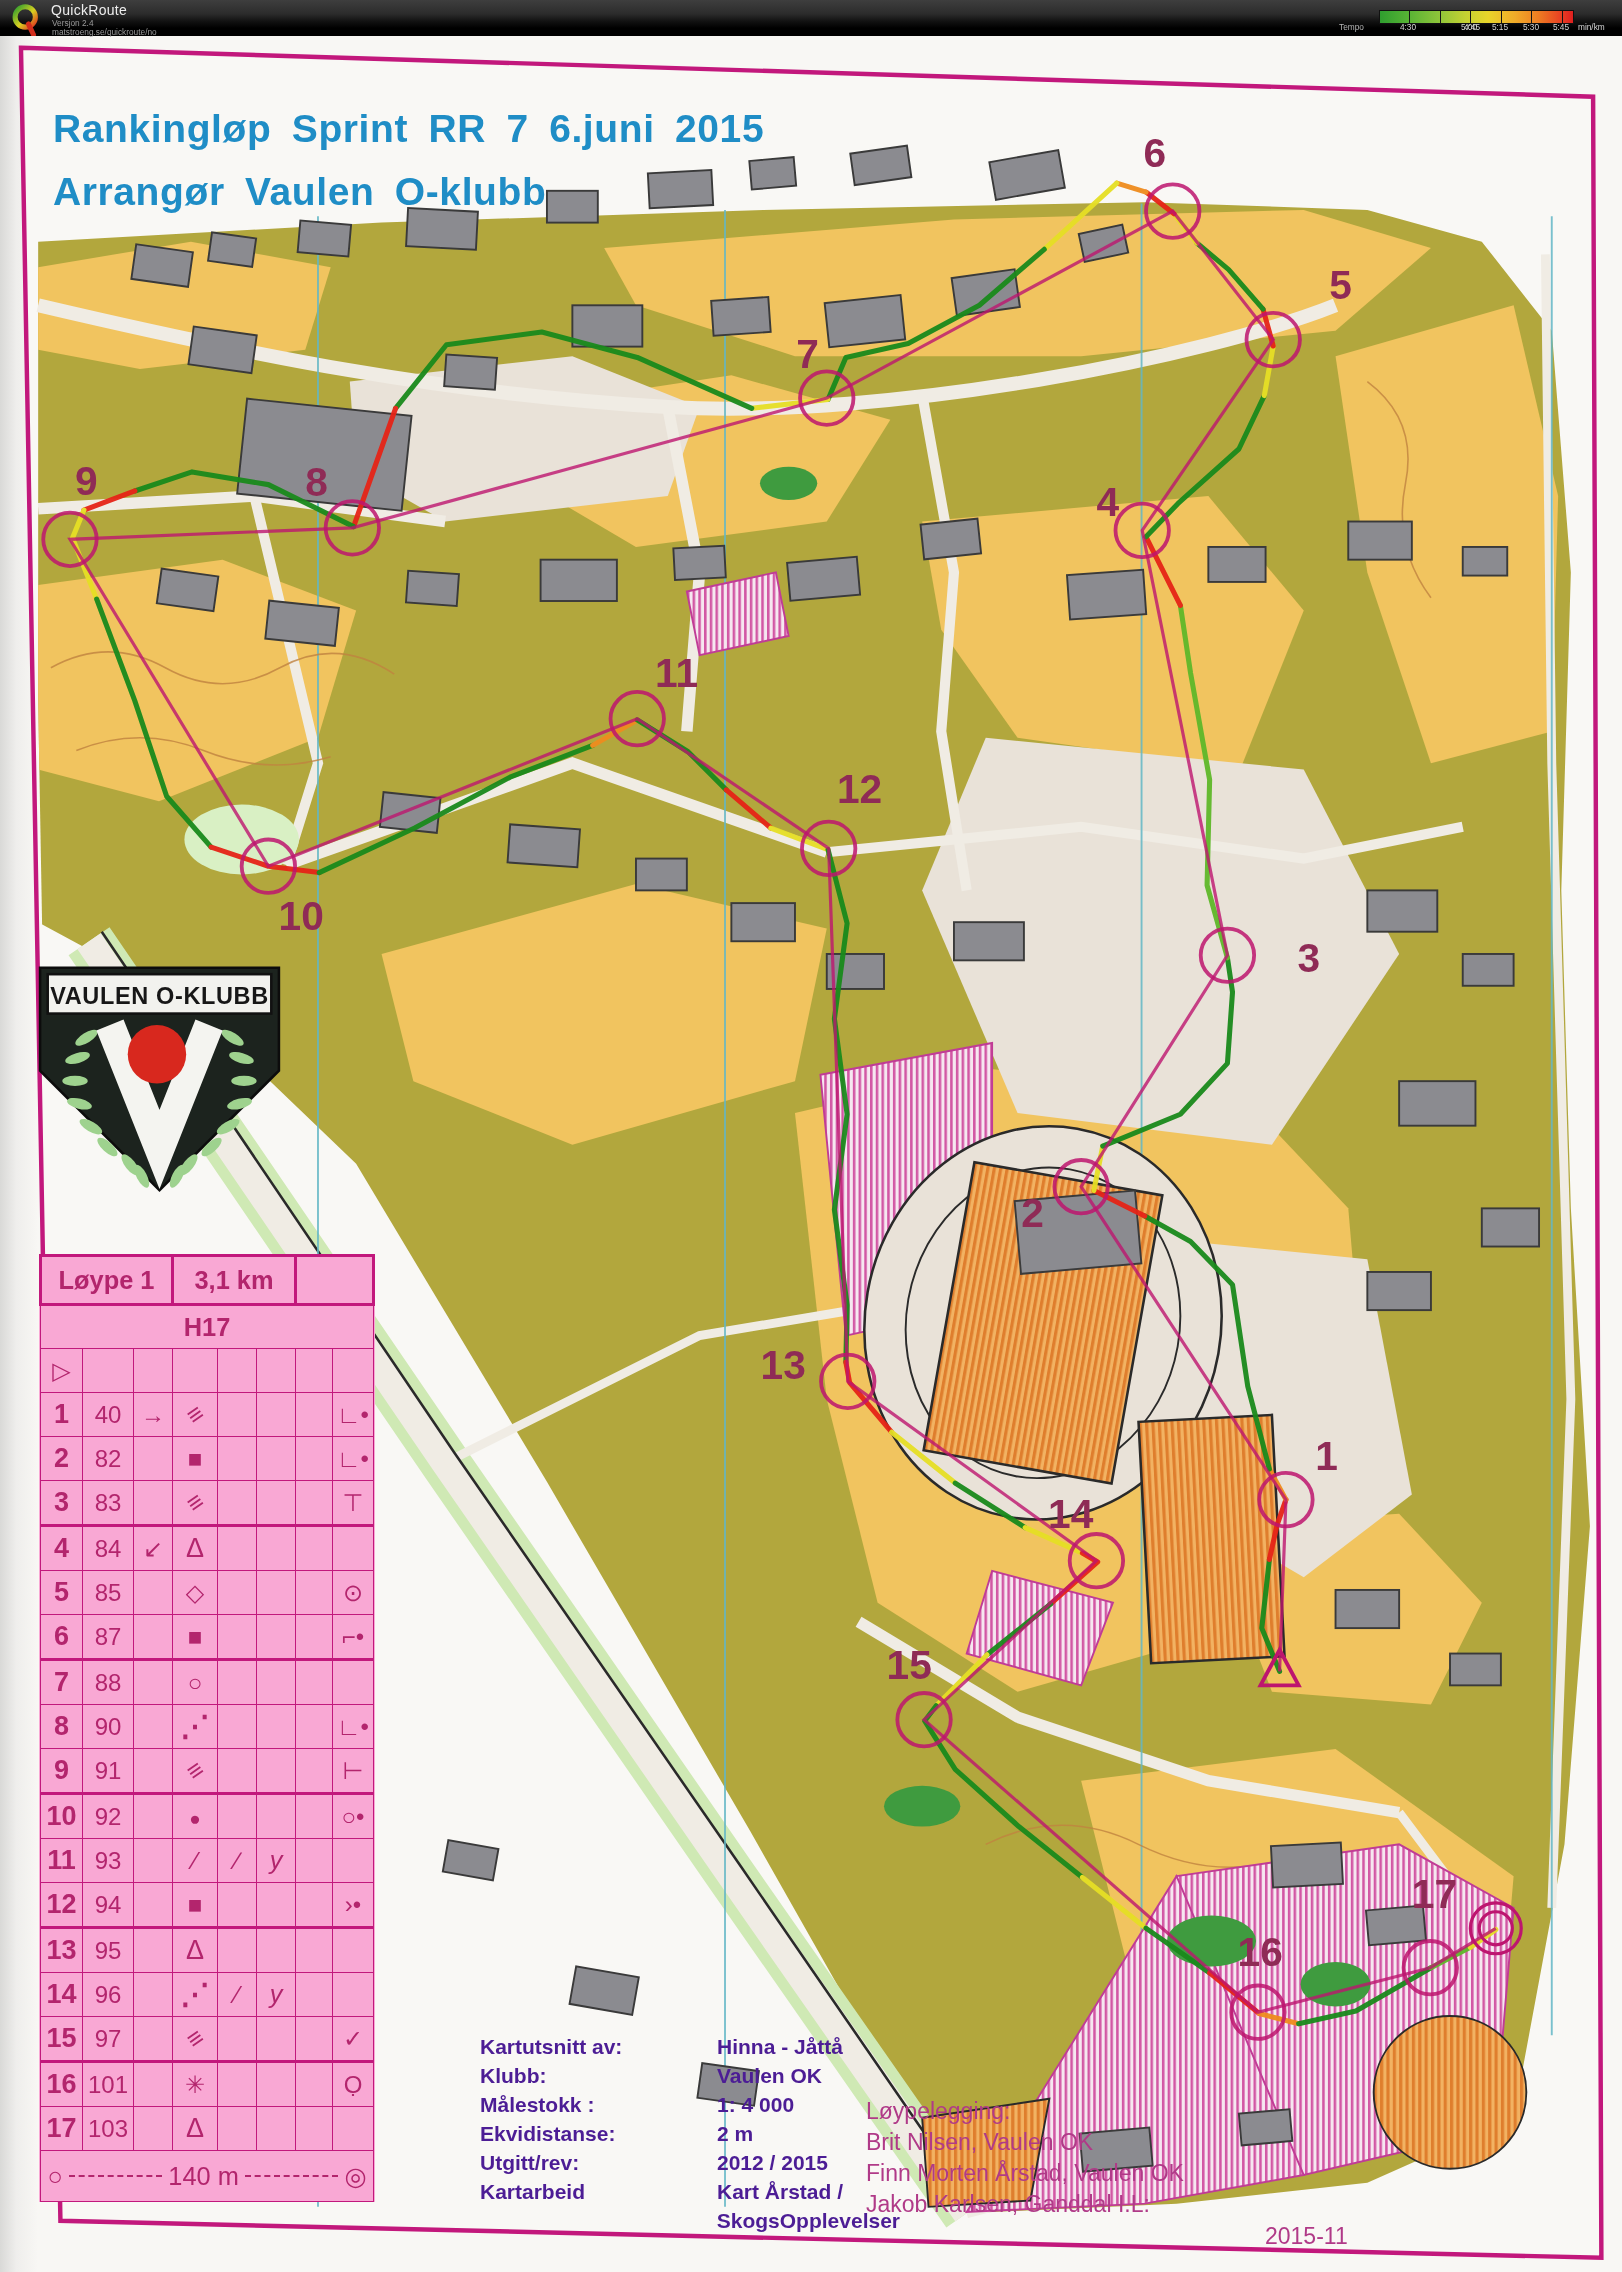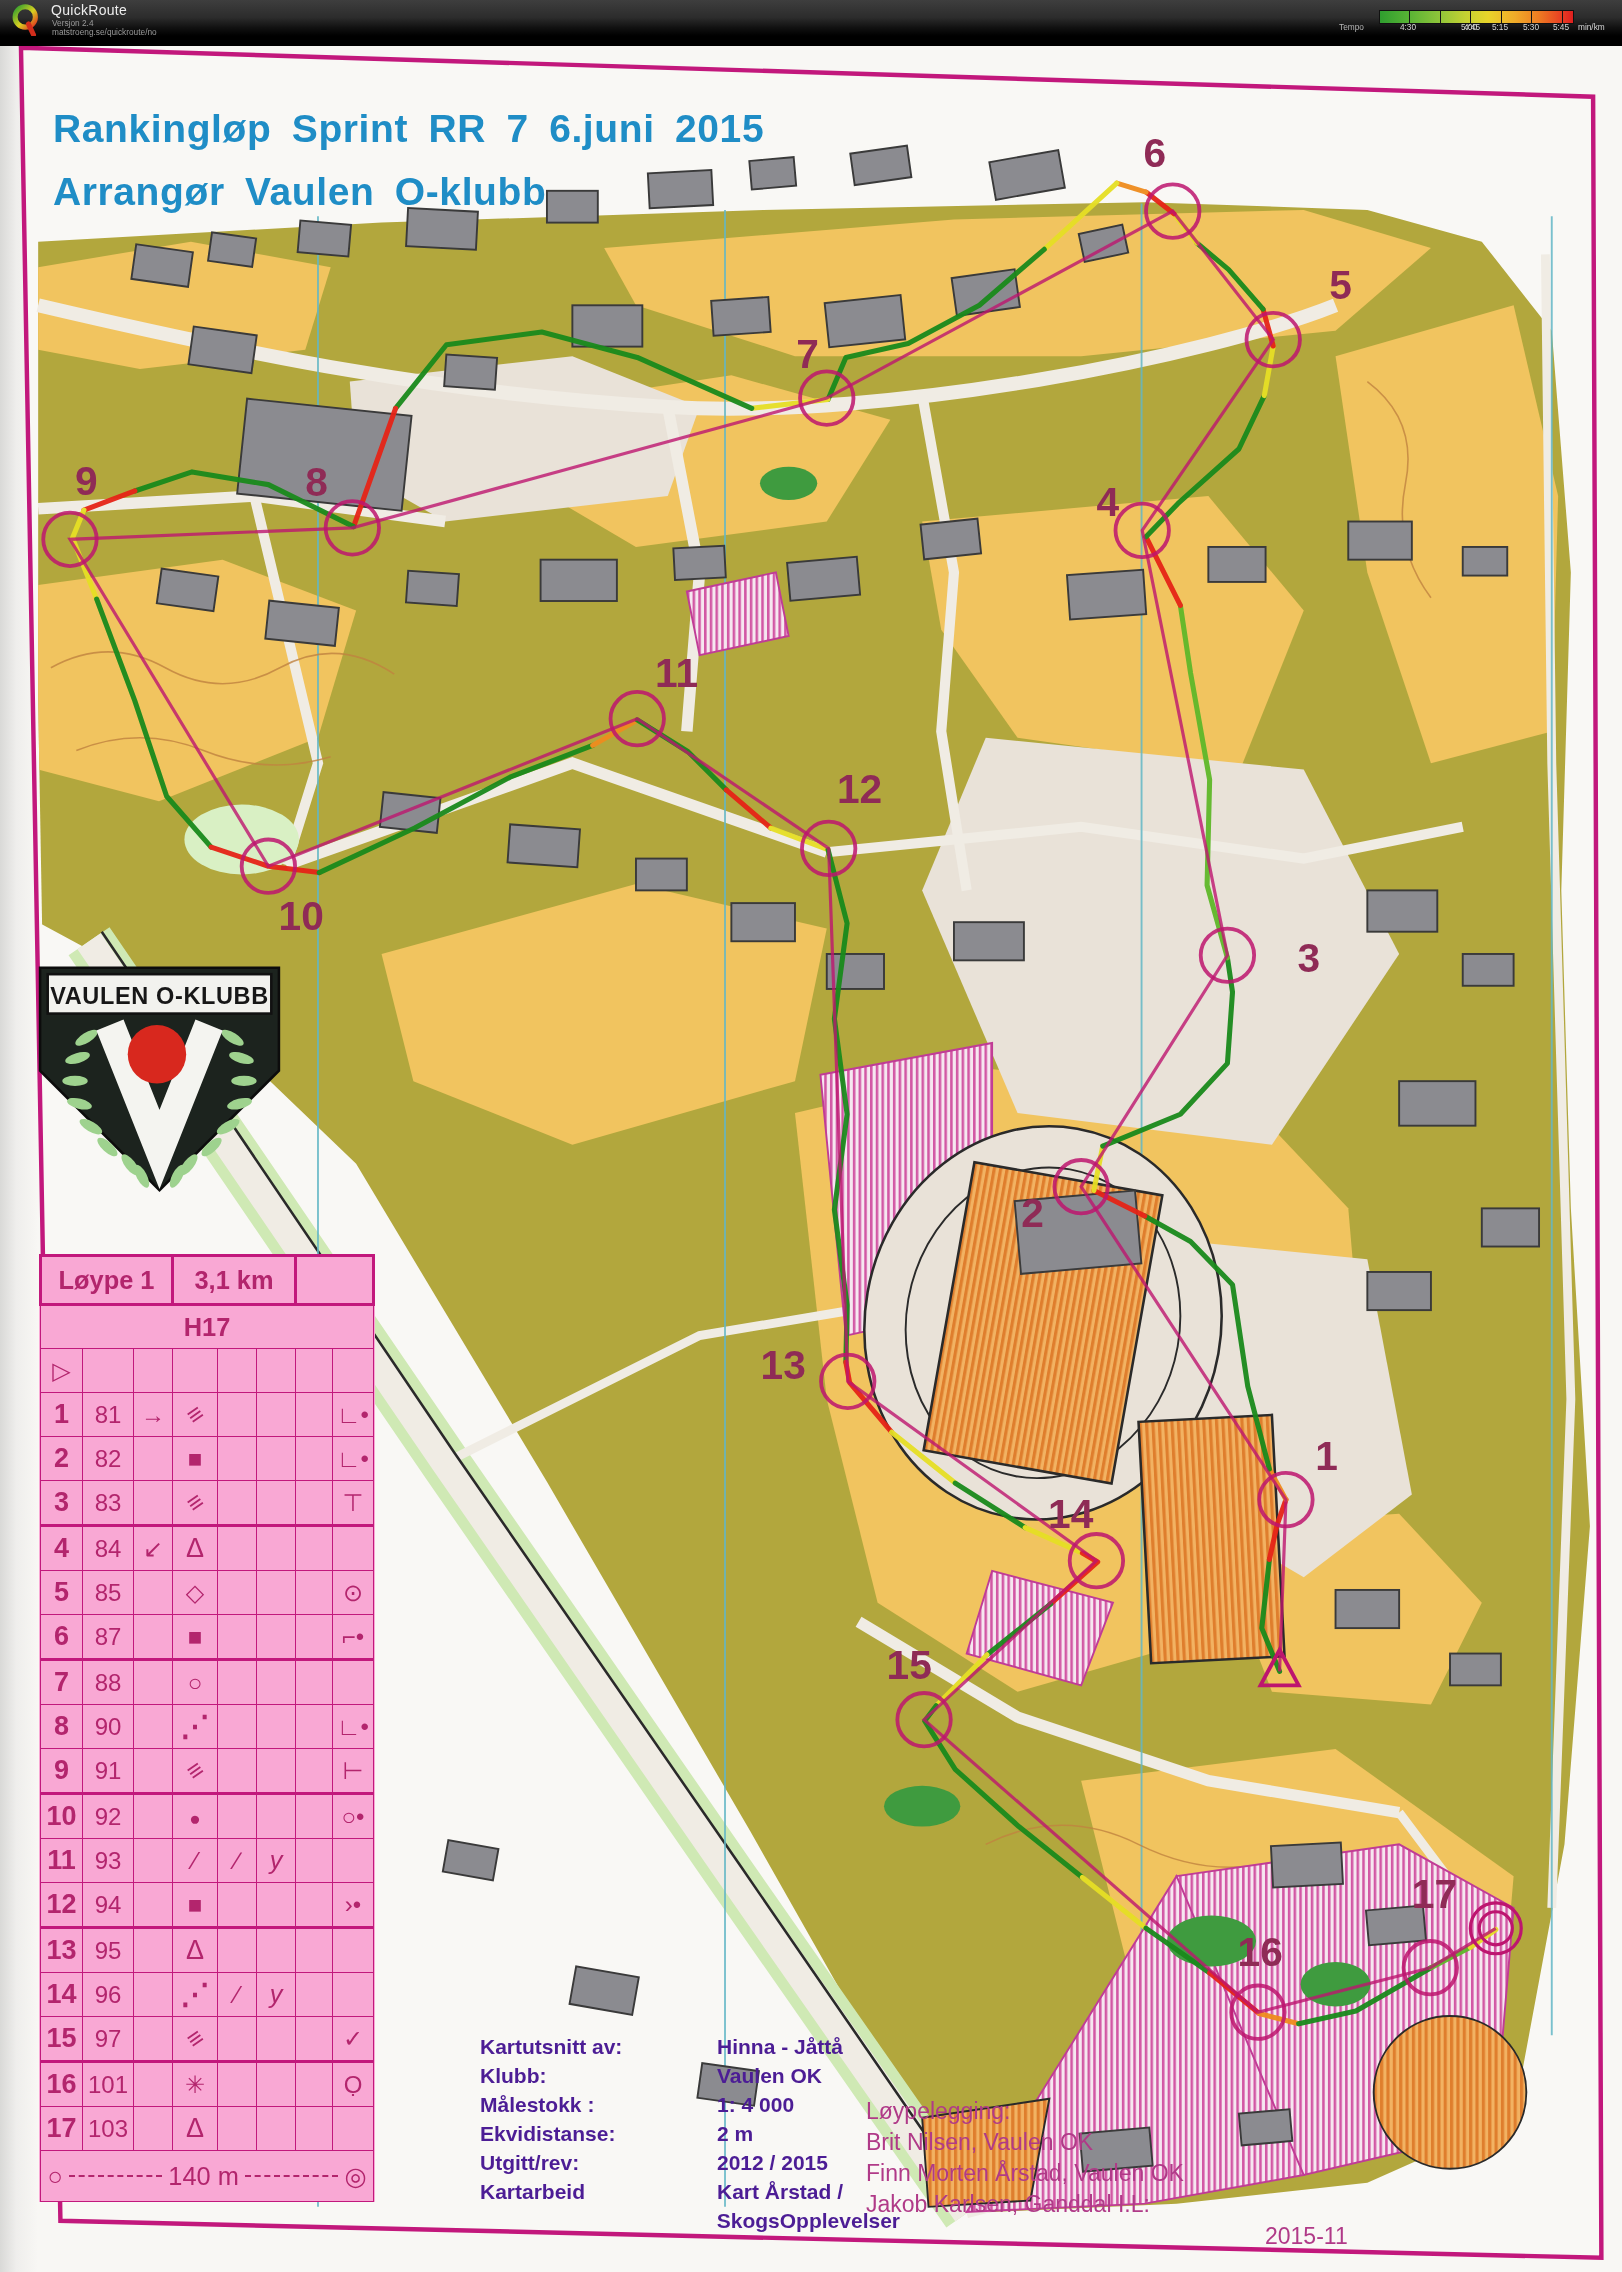--- a/index.html
+++ b/index.html
@@ -1,19 +1,19 @@
 <!DOCTYPE html>
 <html style="font-size:10.2px"><head>
 <meta charset="utf-8">
 <style>
   html,body{margin:0;padding:0;background:#e8e8e8;}
   body{width:1623px;height:2273px;position:relative;overflow:hidden;
        font-family:"Liberation Sans", sans-serif;}
   
-  .toolbar{position:absolute;top:0;left:0;width:1623px;height:46px;z-index:50;
+  .toolbar{position:absolute;top:0;left:0;width:1623px;height:36px;z-index:50;
     background:linear-gradient(180deg,#3e3e3e 0%,#2c2c2c 38%,#111 60%,#000 78%,#000 100%);}
   .toolbar .abs{position:absolute;white-space:nowrap;}
   .qr-logo{left:10.2px;top:2.5px;}
   .qr-appname{left:51px;top:1.9px;font-size:14px;color:#ededed;letter-spacing:0.3px;}
   .qr-version{left:52px;top:18.4px;font-size:8.3px;color:#9a9a9a;}
   .qr-url{left:52px;top:27px;font-size:8.3px;color:#9a9a9a;}
   .tempo-label{left:1339px;top:21.6px;font-size:8.3px;color:#b5b5b5;}
   .tempo-bar{left:1379px;top:10.2px;width:193px;height:11.4px;border:0.6px solid #111;
     background:linear-gradient(90deg,#2f9e2f 0%,#55b234 14%,#8cc43a 30%,#c3d132 44%,#e8d42a 56%,#f0ab29 70%,#ee7d22 82%,#e84423 93%,#e01f1f 100%);}
   .tempo-tick{position:absolute;top:0;width:1.3px;height:11.4px;background:#151515;}
@@ -397,21 +397,21 @@
         <td class="code"></td>
         <td class="sym"></td>
         <td class="sym"></td>
         <td class="sym"></td>
         <td class="sym"></td>
         <td class="sym"></td>
         <td class="sym"></td>
       </tr>
       <tr>
         <td class="n">1</td>
-        <td class="code">81</td>
+        <td class="code">40</td>
         <td class="sym"><span class="sym-arrow-right">→</span></td>
         <td class="sym"><span class="sym-stairs">≡</span></td>
         <td class="sym"></td>
         <td class="sym"></td>
         <td class="sym"></td>
         <td class="sym"><span class="sym-corner-dot">∟•</span></td>
       </tr>
       <tr>
         <td class="n">2</td>
         <td class="code">82</td>

